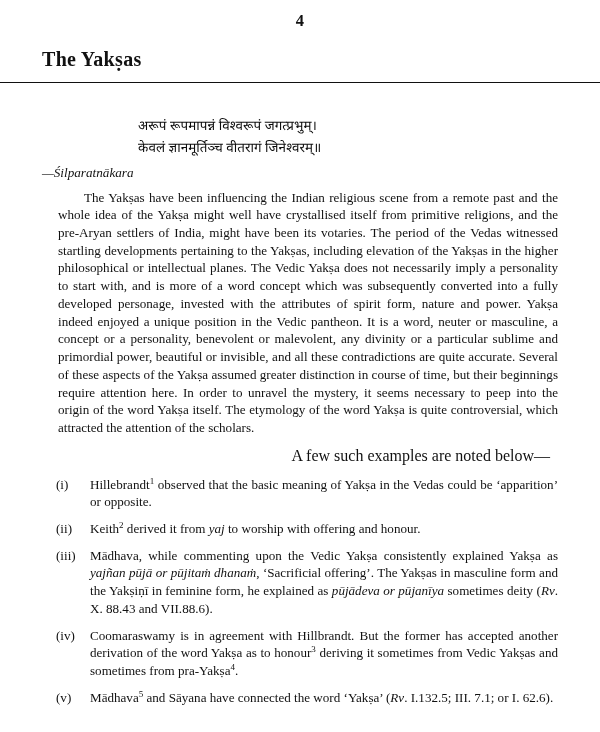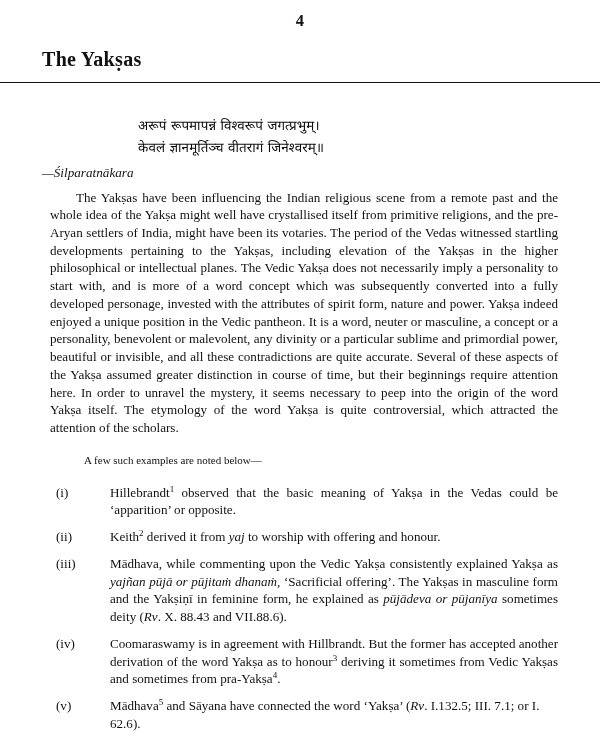--- a/index.html
+++ b/index.html
@@ -50,41 +50,42 @@
     margin: 32px 0 0 0;
     padding-left: 96px;
     font-family: "DejaVu Sans", "Liberation Sans", sans-serif;
     font-size: 13.4px;
     line-height: 1.62;
     letter-spacing: 0.1px;
     color: #0c0c0c;
   }
   .verse-line {
     white-space: nowrap;
+    font-family: Liberation Serif, serif;
   }
   .attribution {
     margin: 6px 0 0 0;
     text-align: left;
     padding-right: 56px;
     font-style: italic;
     font-size: 13.2px;
   }
   .body-para {
-    margin: 8px 0 0 8px;
+    margin: 8px 0 0 16px;
     text-align: justify;
     text-justify: inter-word;
     font-size: 13.1px;
     line-height: 1.355;
     text-indent: 26px;
     hyphens: none;
   }
   .list-intro {
-    margin: 16px;
-    text-align: left;
-    font-size: 11px;
+    margin: 8px;
+    text-align: right;
+    font-size: 16px;
     line-height: 1.355;
     text-indent: 26px;
   }
   ol.points {
     list-style: none;
     margin: 9px 0 0 0;
     padding: 0;
   }
   ol.points > li {
     display: flex;
@@ -97,21 +98,20 @@
     flex: 0 0 auto;
     width: 48px;
     padding-left: 14px;
     box-sizing: border-box;
     text-align: left;
   }
   .pt-text {
     flex: 1 1 auto;
     text-align: justify;
     text-justify: inter-word;
-    margin-left: 20px;
   }
   .pt-text.ragged {
     text-align: left;
   }
   i, em { font-style: italic; }
   sup {
     font-size: 9px;
     line-height: 0;
     vertical-align: super;
   }

